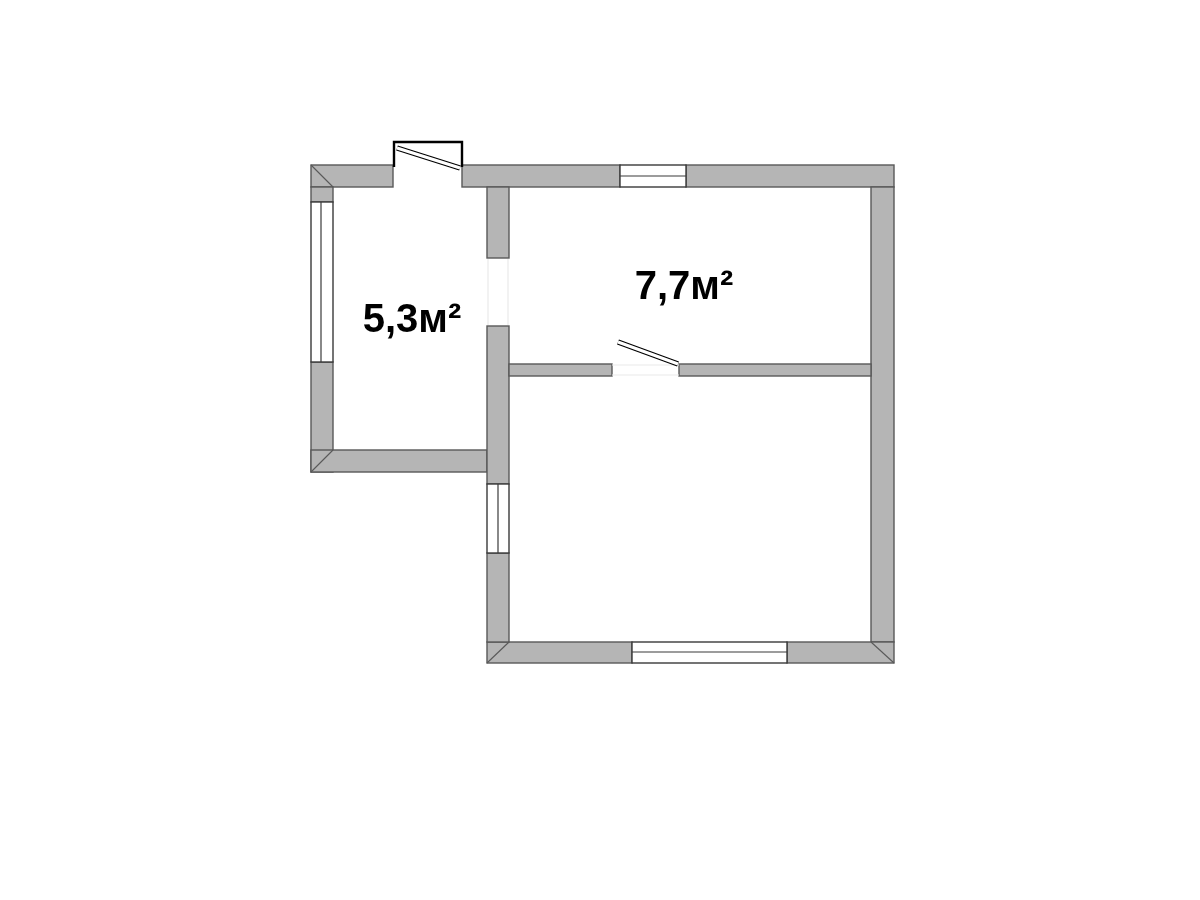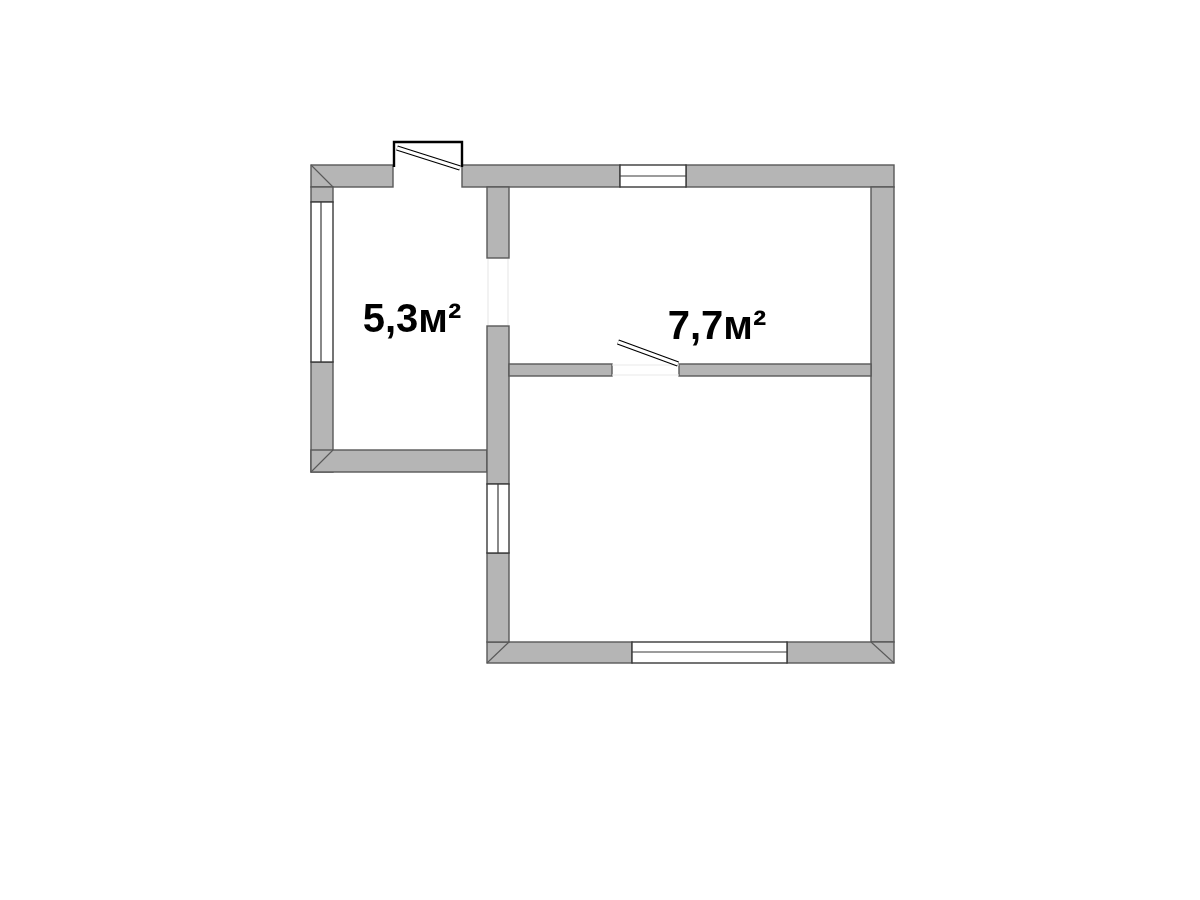--- a/index.html
+++ b/index.html
@@ -135,16 +135,16 @@
       <line class="leaf-under" x1="397" y1="148" x2="460" y2="168"></line>
       <line class="leaf-over" x1="397" y1="148" x2="460" y2="168"></line>
 
       <line class="leaf-under" x1="618" y1="342" x2="678" y2="364"></line>
       <line class="leaf-over" x1="618" y1="342" x2="678" y2="364"></line>
     </g>
   </svg>
 
   <div class="room-label" style="left:412px; top:318px;">5,3м²</div>
 
-  <div class="room-label" style="left:717px; top:285px;margin-top:40px;">7,7м²</div>
+  <div class="room-label" style="left:684px; top:285px;">7,7м²</div>
 
 
 </div>
 
 </body></html>

